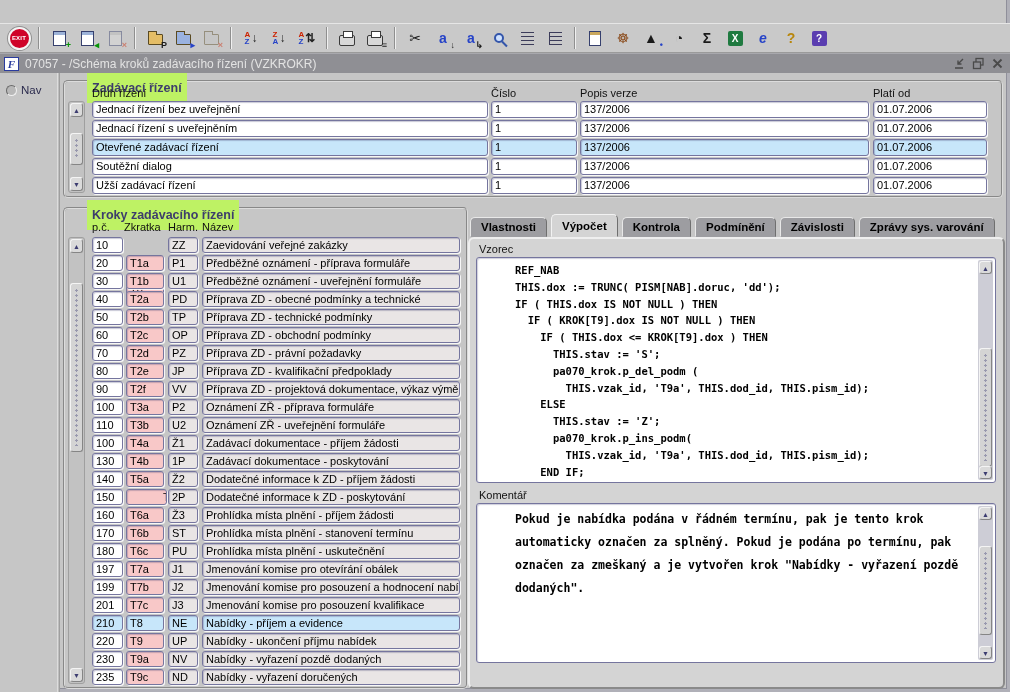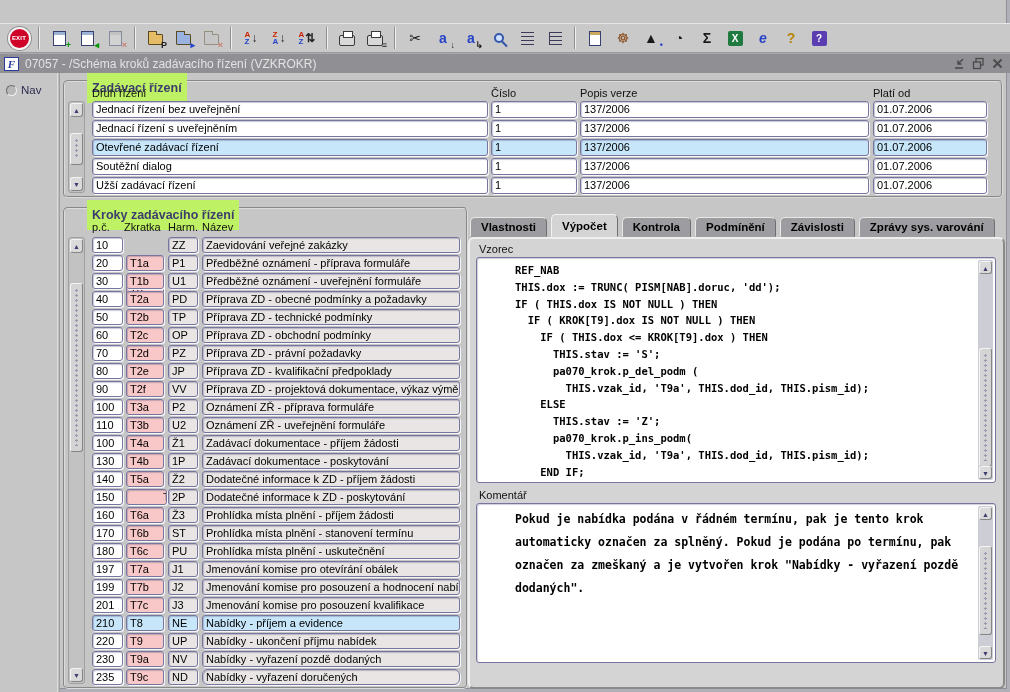--- a/index.html
+++ b/index.html
@@ -359,21 +359,21 @@
             <div class="krow">
               <div class="fld" style="left: 27px; width: 31px;">30</div>
               <div class="fld pink" style="left: 61px; width: 38px;">T1b</div>
               <div class="fld gray" style="left: 103px; width: 30px;">U1</div>
               <div class="fld gray" style="left: 137px; width: 258px;">Předběžné oznámení - uveřejnění formuláře</div>
             </div>
             <div class="krow">
               <div class="fld" style="left: 27px; width: 31px;">40</div>
               <div class="fld pink" style="left: 61px; width: 38px;">T2a</div>
               <div class="fld gray" style="left: 103px; width: 30px;">PD</div>
-              <div class="fld gray" style="left: 137px; width: 258px;">Příprava ZD - obecné podmínky a požadavky</div>
+              <div class="fld gray" style="left: 137px; width: 258px;">Příprava ZD - obecné podmínky a technické</div>
             </div>
             <div class="krow">
               <div class="fld" style="left: 27px; width: 31px;">50</div>
               <div class="fld pink" style="left: 61px; width: 38px;">T2b</div>
               <div class="fld gray" style="left: 103px; width: 30px;">TP</div>
               <div class="fld gray" style="left: 137px; width: 258px;">Příprava ZD - technické podmínky</div>
             </div>
             <div class="krow">
               <div class="fld" style="left: 27px; width: 31px;">60</div>
               <div class="fld pink" style="left: 61px; width: 38px;">T2c</div>
@@ -485,21 +485,21 @@
             <div class="krow">
               <div class="fld" style="left: 27px; width: 31px;">230</div>
               <div class="fld pink" style="left: 61px; width: 38px;">T9a</div>
               <div class="fld gray" style="left: 103px; width: 30px;">NV</div>
               <div class="fld gray" style="left: 137px; width: 258px;">Nabídky - vyřazení pozdě dodaných</div>
             </div>
             <div class="krow">
               <div class="fld" style="left: 27px; width: 31px;">235</div>
               <div class="fld pink" style="left: 61px; width: 38px;">T9c</div>
               <div class="fld gray" style="left: 103px; width: 30px;">ND</div>
-              <div class="fld gray" style="left: 137px; width: 258px; border-radius: 6px;">Nabídky - vyřazení doručených</div>
+              <div class="fld gray" style="left: 137px; width: 258px;">Nabídky - vyřazení doručených</div>
             </div>
           </div>
       </div>
 
       <div class="tabstrip" id="tabstrip">
           <div class="tab">Vlastnosti</div>
           <div class="tab active">Výpočet</div>
           <div class="tab">Kontrola</div>
           <div class="tab">Podmínění</div>
           <div class="tab">Závislosti</div>

